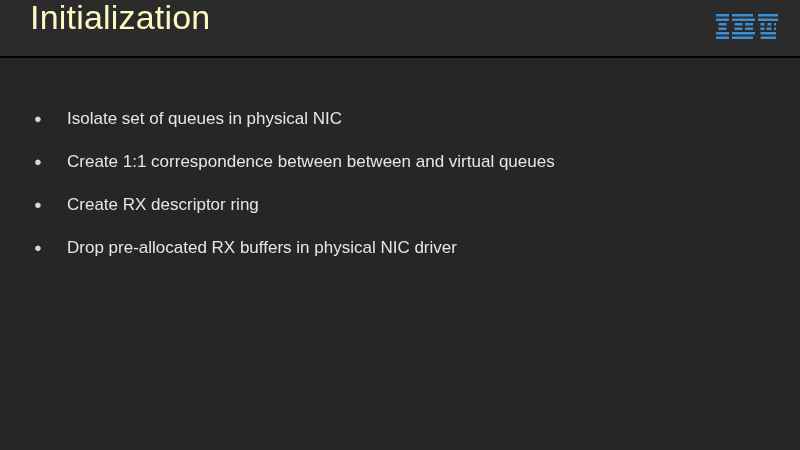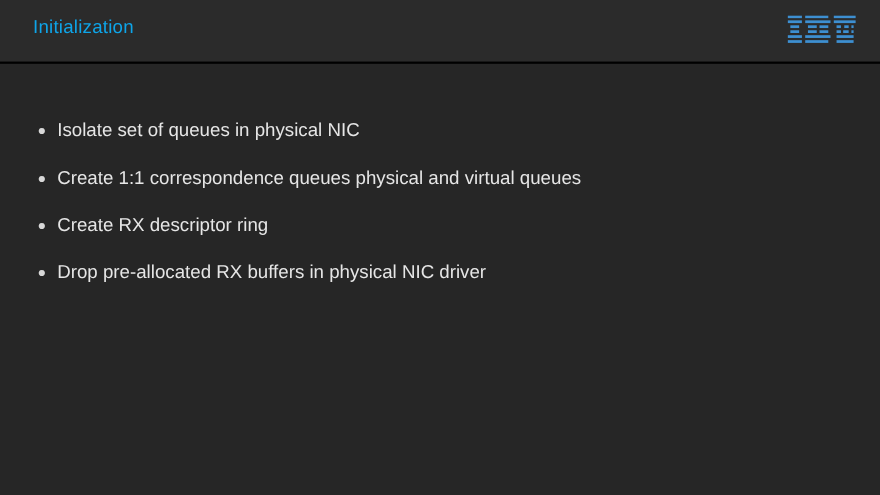--- a/index.html
+++ b/index.html
@@ -29,24 +29,24 @@
     position: absolute;
     left: 0;
     top: 56px;
     width: 800px;
     height: 2px;
     background: #000;
   }
   .slide-title {
     position: absolute;
     left: 30px;
-    top: 16px;
-    font-size: 17px;
+    top: 0;
+    font-size: 34px;
     font-weight: normal;
-    color: #0ea5e9;
+    color: #fef9c3;
     letter-spacing: 0.2px;
     line-height: 1;
   }
   .logo {
     position: absolute;
     right: 22px;
     top: 14px;
     width: 62px;
     height: 26px;
     display: block;
@@ -76,20 +76,21 @@
     font-size: 13px;
     line-height: 26px;
     text-align: left;
   }
   .bullet-text {
     flex: 1 1 auto;
     color: #e6e6e6;
     font-size: 17px;
     line-height: 26px;
     font-weight: normal;
+    margin-left: 15px;
   }
 </style>
 </head>
 <body>
 
 <div class="slide">
 
   <div class="header">
     <div class="slide-title">Initialization</div>
 
@@ -131,21 +132,21 @@
   <div class="content">
     <div class="bullets">
 
       <div class="bullet">
         <span class="bullet-dot">●</span>
         <span class="bullet-text">Isolate set of queues in physical NIC</span>
       </div>
 
       <div class="bullet">
         <span class="bullet-dot">●</span>
-        <span class="bullet-text">Create 1:1 correspondence queues physical and virtual queues</span>
+        <span class="bullet-text">Create 1:1 correspondence between between and virtual queues</span>
       </div>
 
       <div class="bullet">
         <span class="bullet-dot">●</span>
         <span class="bullet-text">Create RX descriptor ring</span>
       </div>
 
       <div class="bullet">
         <span class="bullet-dot">●</span>
         <span class="bullet-text">Drop pre-allocated RX buffers in physical NIC driver</span>

